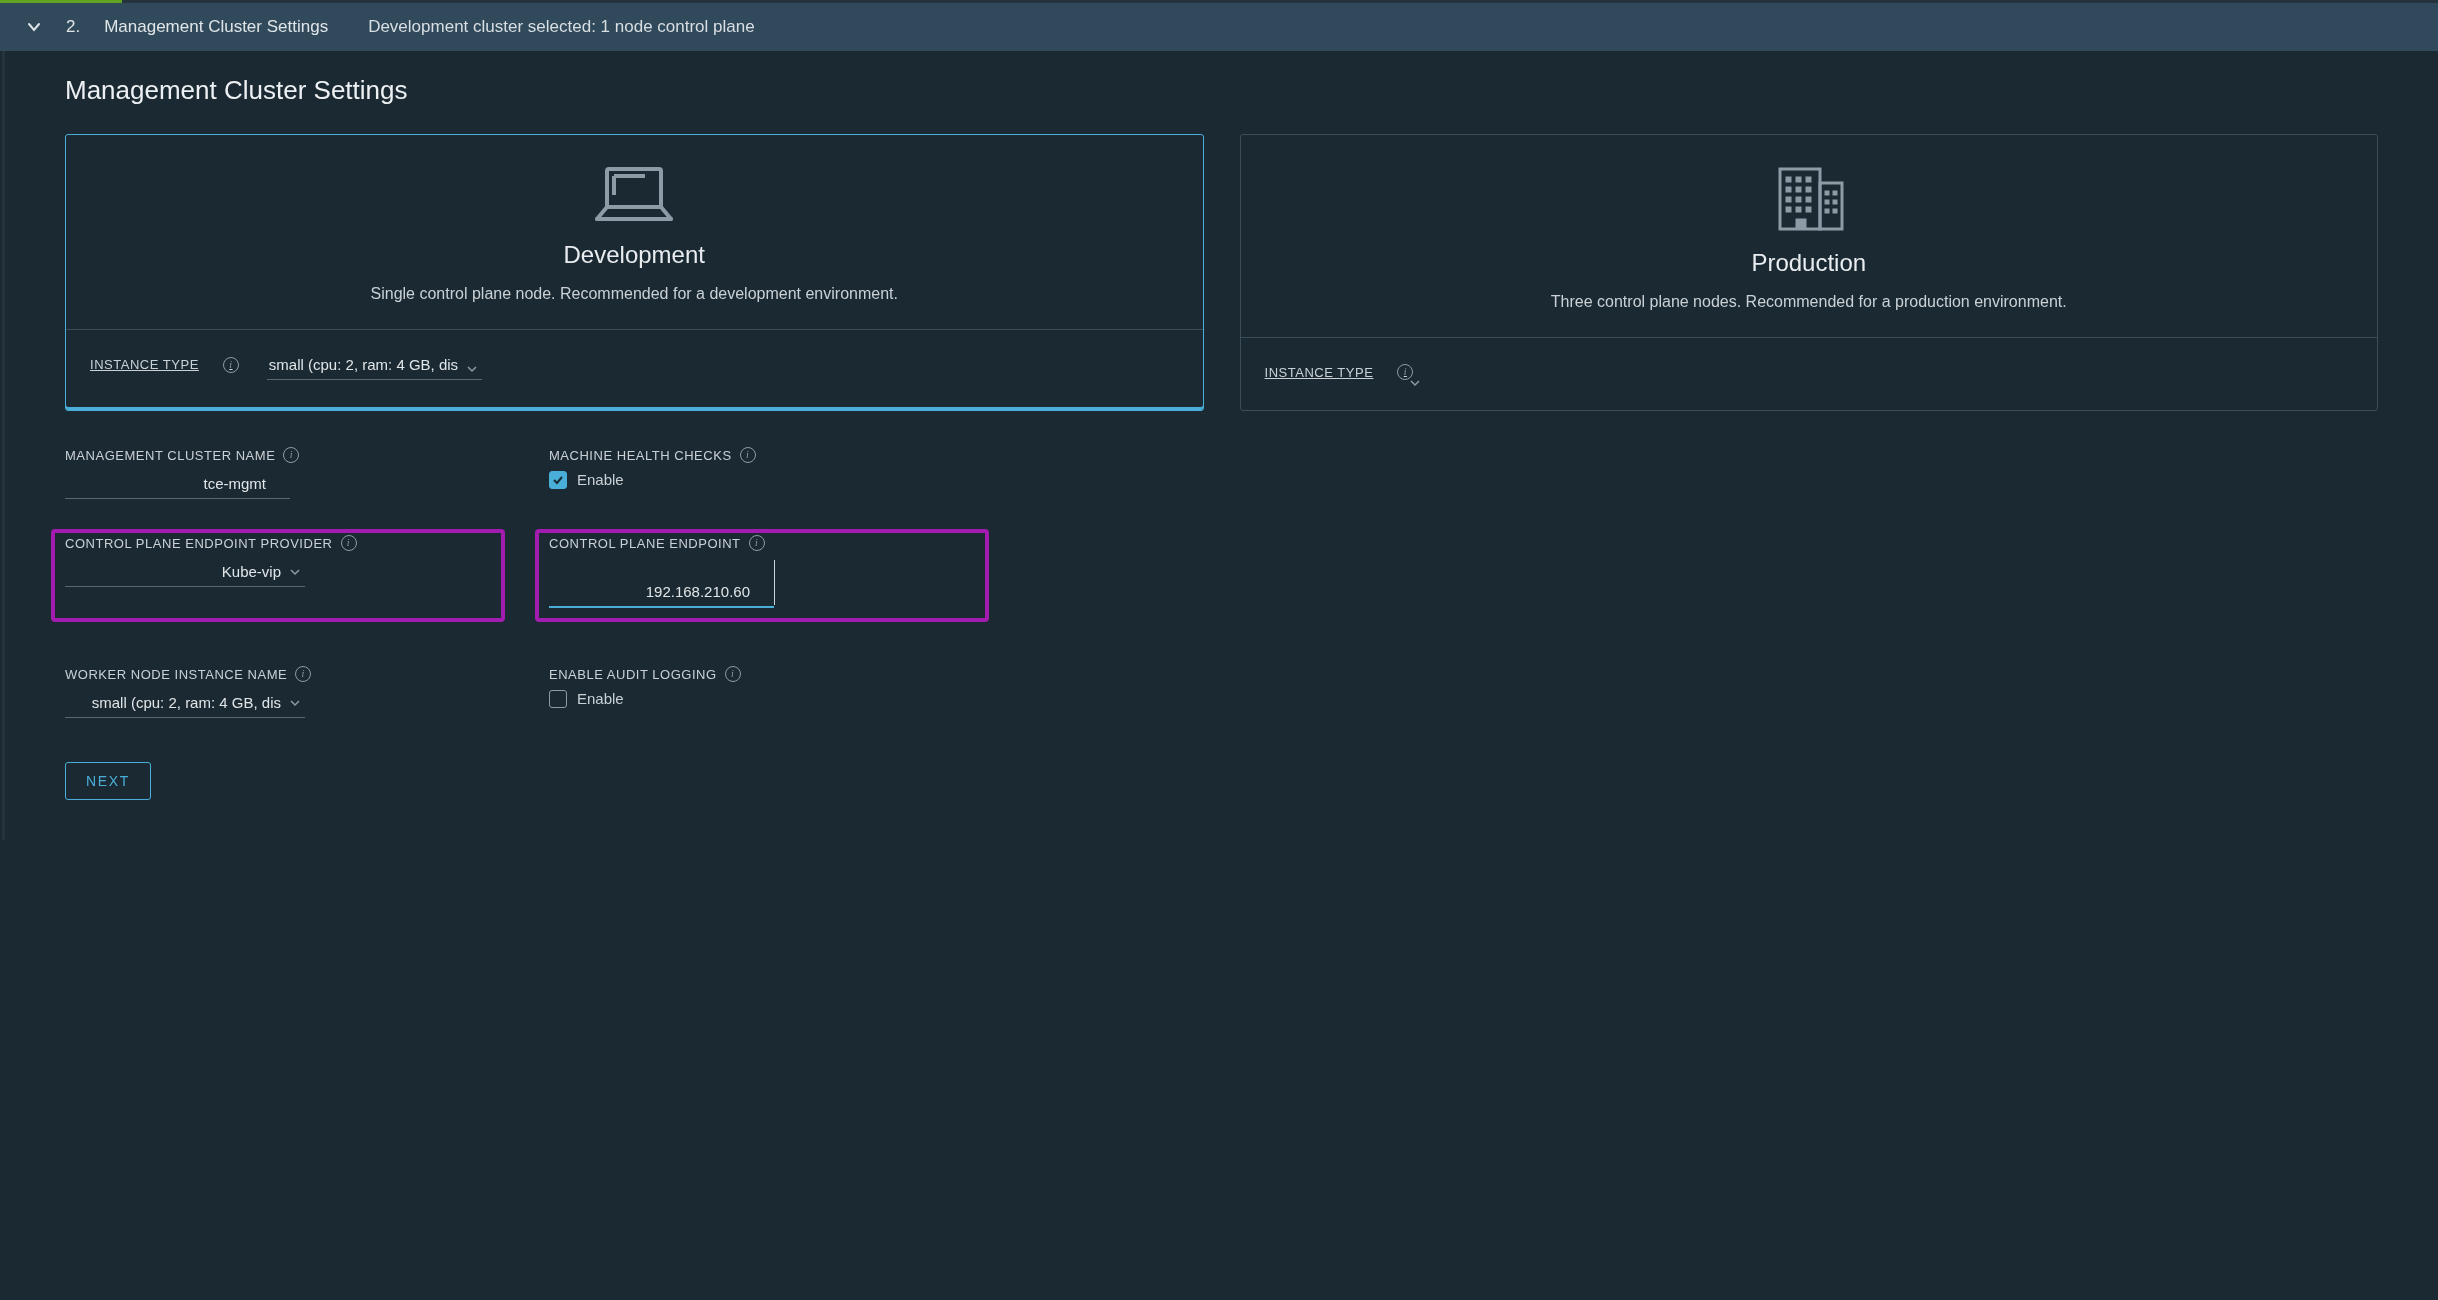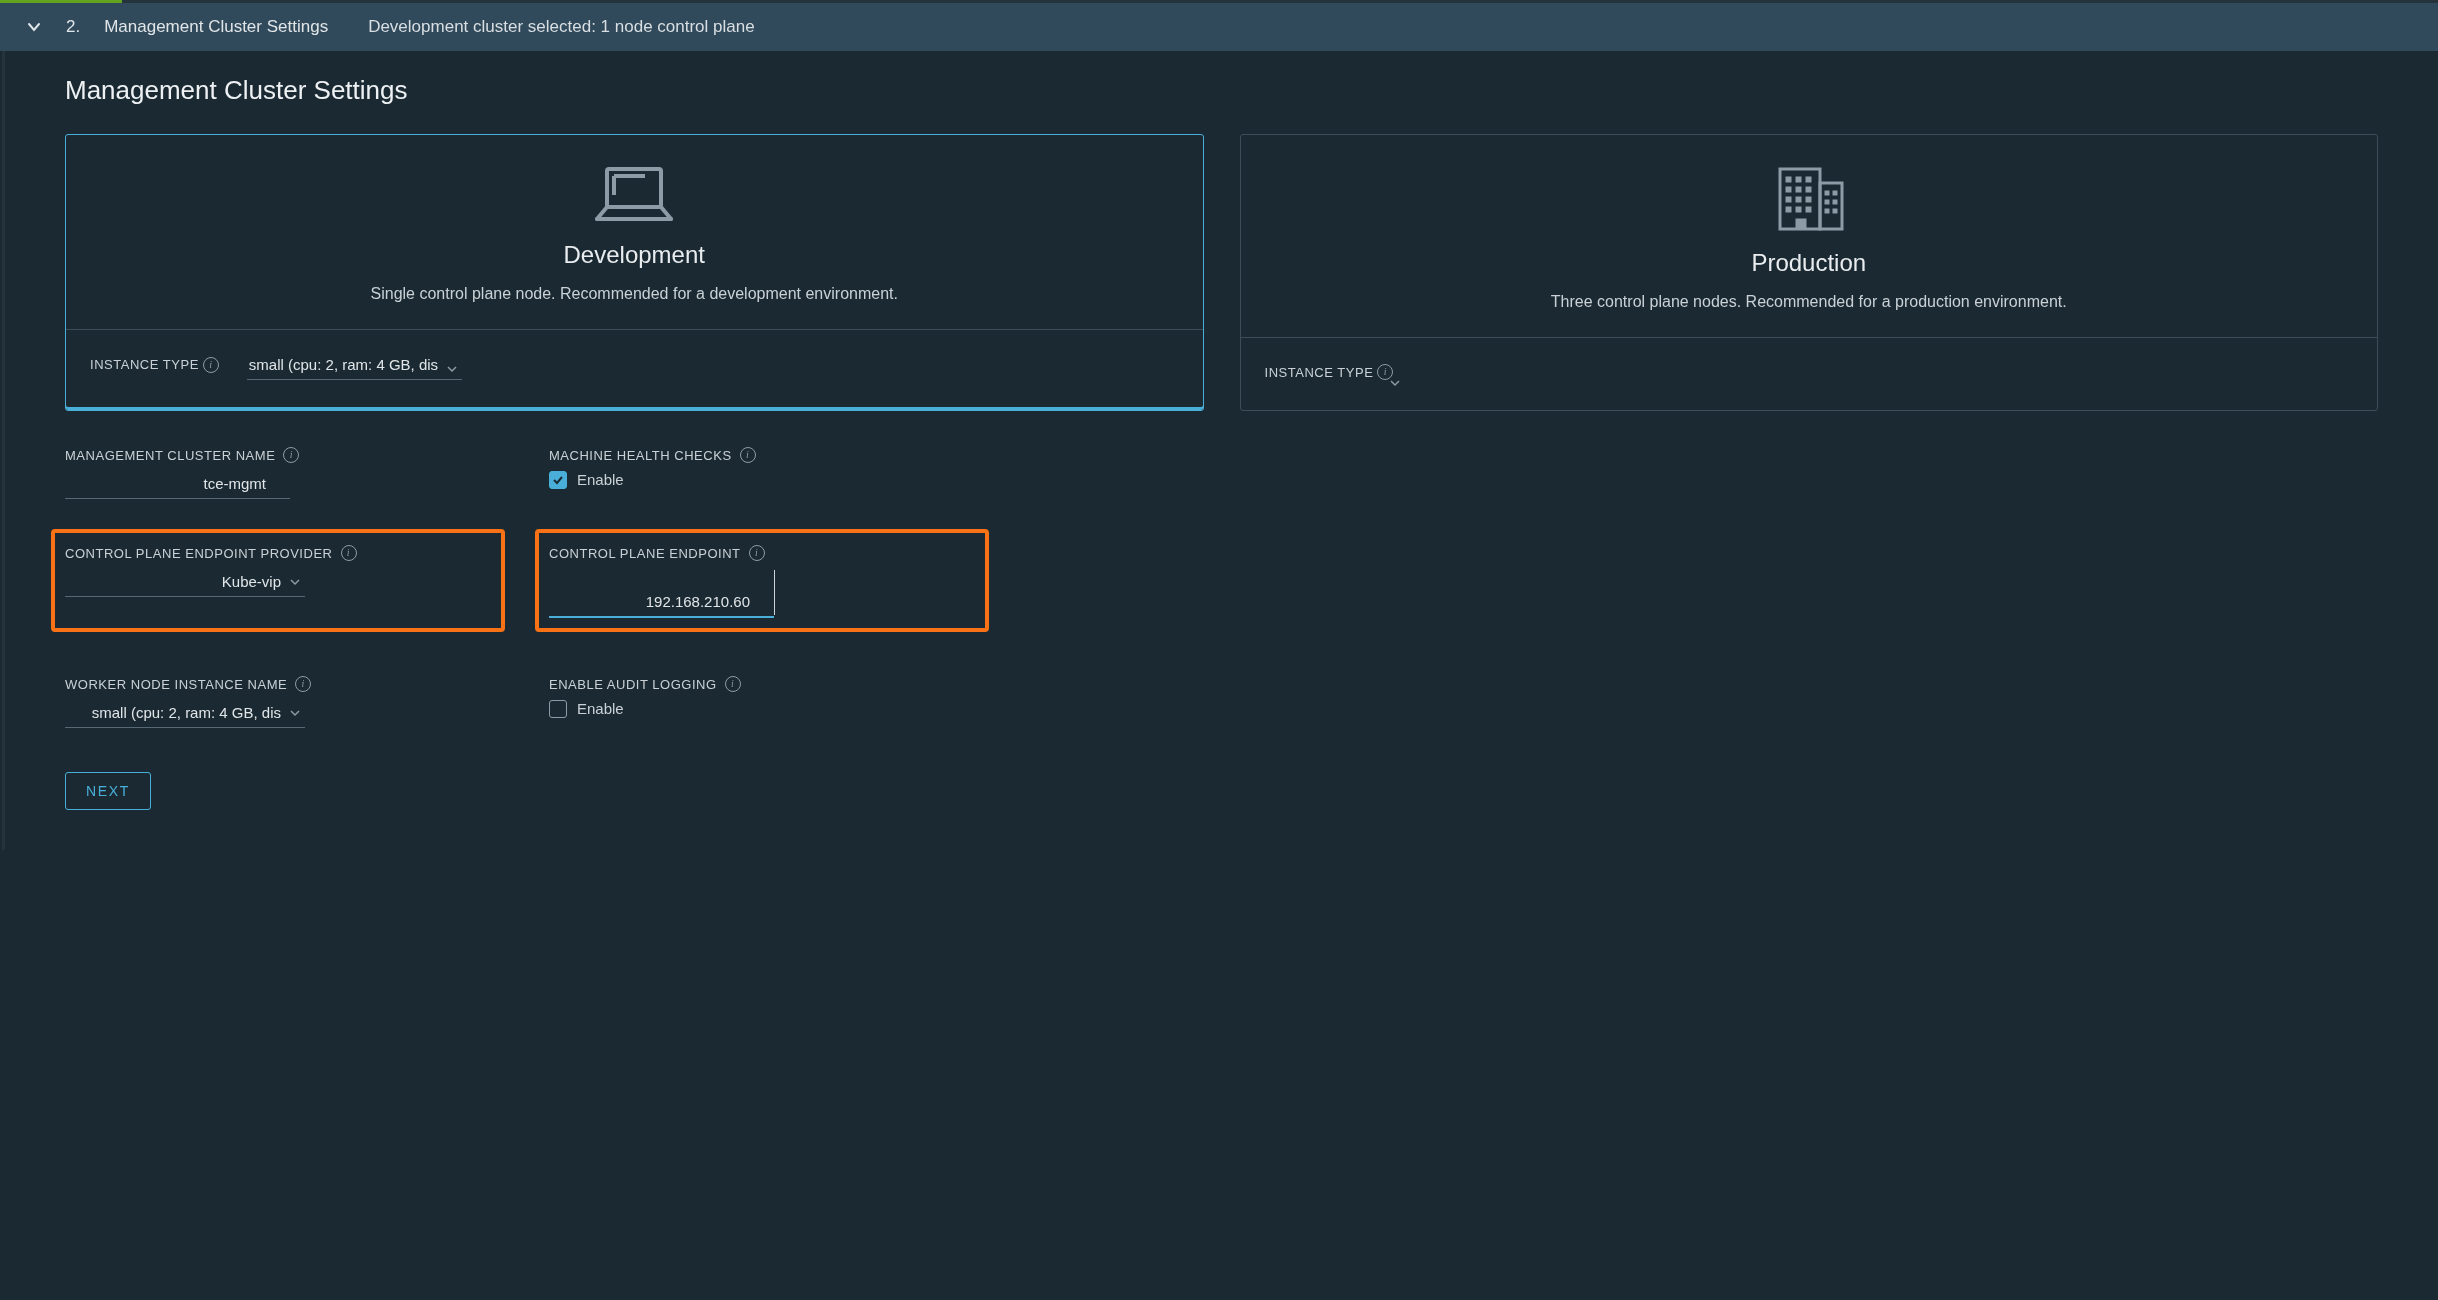--- a/index.html
+++ b/index.html
@@ -91,22 +91,23 @@
       align-items: center;
       gap: 8px;
       margin-bottom: 8px;
     }
     .field-label-inline {
       font-size: 13px;
       letter-spacing: 0.04em;
       color: #c9d1d6;
       display: flex;
       align-items: center;
-      gap: 4px;
+      gap: 24px;
       white-space: nowrap;
+      text-decoration: underline;
     }
     .info-icon {
       width: 16px; height: 16px;
       border: 1px solid #8c9ba5;
       border-radius: 50%;
       display: inline-flex;
       align-items: center;
       justify-content: center;
       font-size: 10px;
       font-style: italic;
@@ -137,23 +138,23 @@
     .input-focused { border-bottom: 2px solid #49afd9; }
     .form-grid {
       display: grid;
       grid-template-columns: 440px 440px;
       column-gap: 40px;
       row-gap: 30px;
       gap: 44px;
     }
     .form-cell {}
     .hl-red {
-      border: 4px solid #f97316;
+      border: 4px solid #a21caf;
       border-radius: 4px;
-      padding: 12px 10px 10px 10px;
+      padding: 2px 10px 10px 10px;
       margin-left: -14px;
       margin-top: -14px;
     }
     .checkbox-row { display: flex; gap: 10px; margin-top: 4px; }
     .chk {
       width: 18px; height: 18px;
       border: 1px solid #8c9ba5;
       border-radius: 3px;
       display: inline-flex;
       align-items: center;

